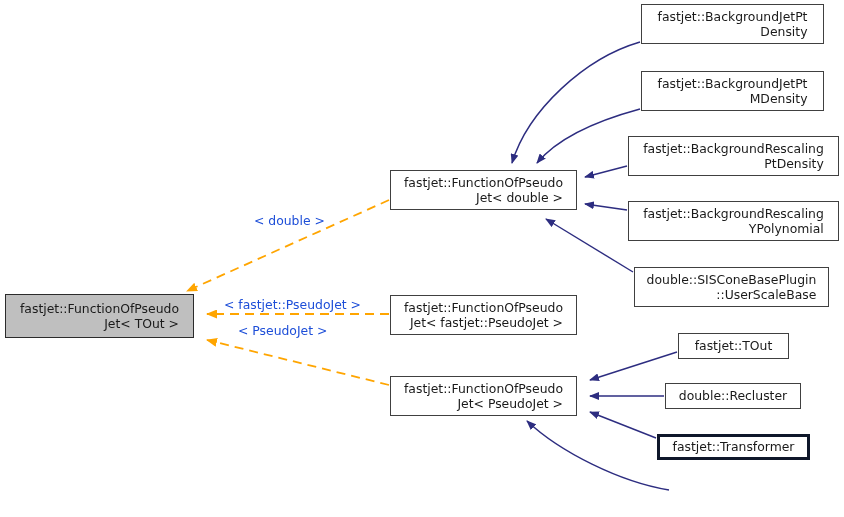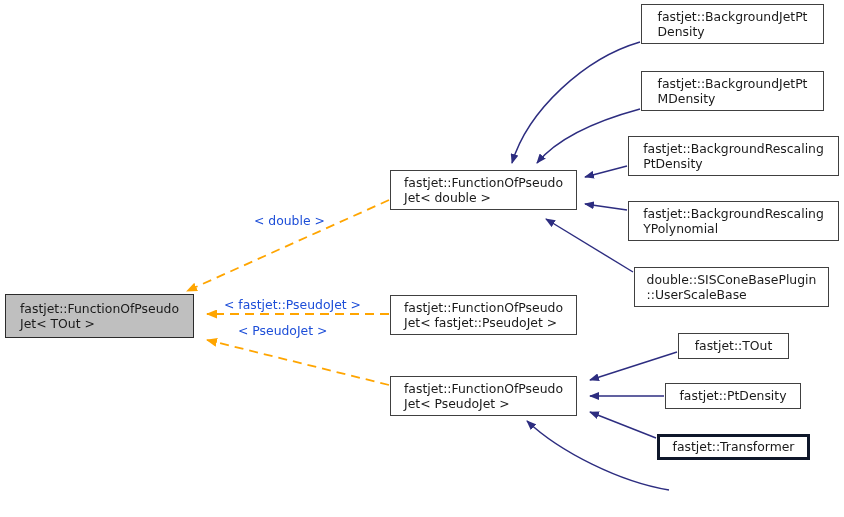--- a/index.html
+++ b/index.html
@@ -22,21 +22,21 @@
     width: 844px;
     height: 517px;
     pointer-events: none;
   }
   .node {
     position: absolute;
     box-sizing: border-box;
     display: flex;
     align-items: center;
     justify-content: center;
-    text-align: left;
+    text-align: right;
     background: #ffffff;
     border: 1px solid #404040;
     color: #1a1a1a;
     font-size: 12.4px;
     line-height: 15.5px;
     letter-spacing: 0px;
     z-index: 3;
   }
   .node .lbl {
     display: block;
@@ -158,21 +158,21 @@
   <div class="node" style="left:634px; top:267px; width:195px; height:40px;">
     <span class="lbl">double::SISConeBasePlugin
 ::UserScaleBase</span>
   </div>
 
   <div class="node" style="left:678px; top:333px; width:111px; height:26px;">
     <span class="lbl">fastjet::TOut</span>
   </div>
 
   <div class="node" style="left:665px; top:383px; width:136px; height:26px;">
-    <span class="lbl">fastjet::PtDensity</span>
+    <span class="lbl">double::Recluster</span>
   </div>
 
   <div class="node highlight" style="left:657px; top:434px; width:153px; height:26px;">
     <span class="lbl">fastjet::Transformer</span>
   </div>
 
   <div class="node" style="left:670px; top:484px; width:126px; height:26px;margin-top:36px;">
     <span class="lbl">fastjet::Unboost</span>
   </div>
 

